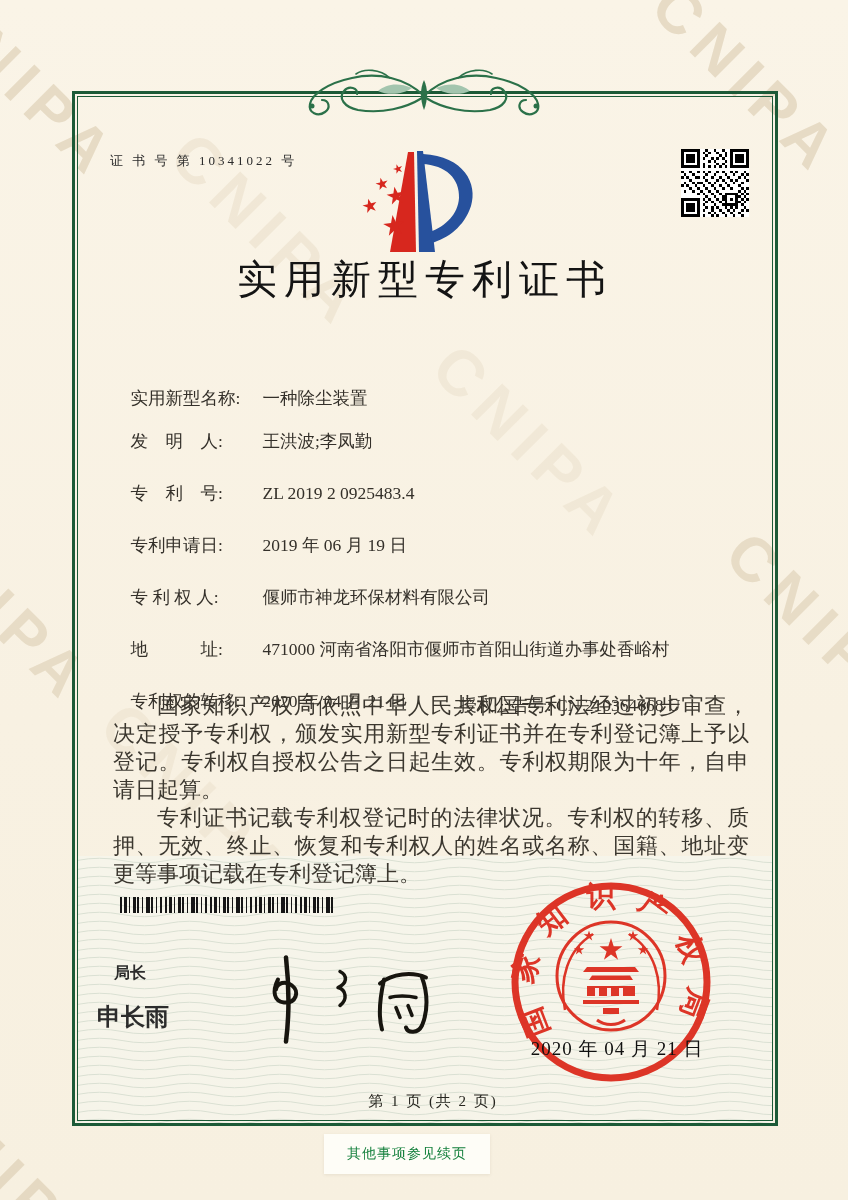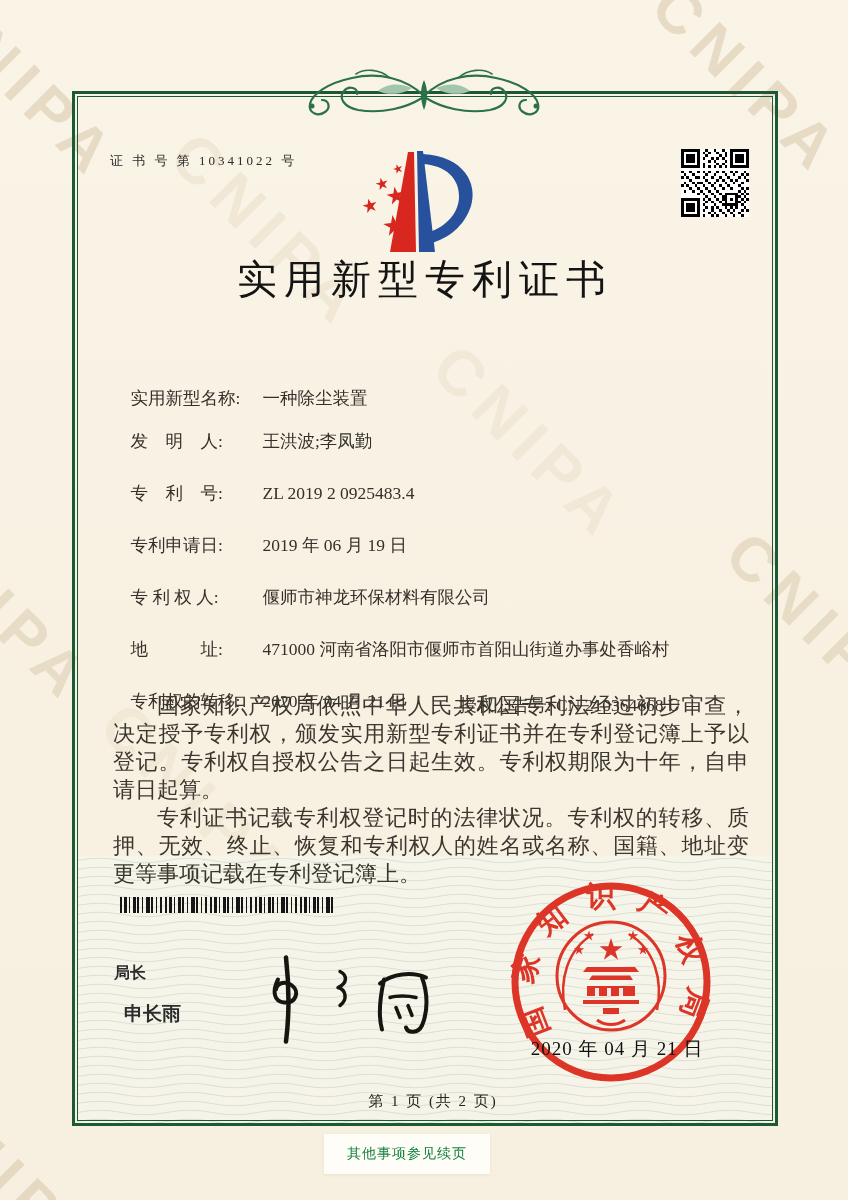--- a/index.html
+++ b/index.html
@@ -36,21 +36,21 @@
   
   .barcode{position:absolute;left:120px;top:897px;width:216px;height:16px;z-index:2;
     background:repeating-linear-gradient(90deg,
       #161616 0 2px,transparent 2px 4px,#161616 4px 7px,transparent 7px 9px,
       #161616 9px 10px,transparent 10px 13px,#161616 13px 16px,transparent 16px 17px,
       #161616 17px 19px,transparent 19px 22px,#161616 22px 23px,transparent 23px 26px,
       #161616 26px 30px,transparent 30px 31px,#161616 31px 33px,transparent 33px 36px,
       #161616 36px 37px,transparent 37px 40px,#161616 40px 42px,transparent 42px 45px);}
   .director-title{position:absolute;left:114px;top:963px;font-size:16px;z-index:2;
       font-family:"Liberation Sans",sans-serif;font-weight:600;color:#2c2c2c;}
-  .director-name{position:absolute;left:124px;top:1001px;font-size:19px;z-index:2;
+  .director-name{position:absolute;left:97px;top:1001px;font-size:24px;z-index:2;
       font-family:"Liberation Sans",sans-serif;font-weight:600;color:#2c2c2c;}
   .signature{position:absolute;left:250px;top:948px;width:200px;height:98px;z-index:3;}
   .seal{position:absolute;left:505px;top:876px;width:212px;height:212px;z-index:2;opacity:.95;}
   .seal-date{position:absolute;left:528px;top:1036px;width:178px;text-align:center;
       font-size:19px;letter-spacing:1px;color:#101010;z-index:4;}
   .page-footer{position:absolute;left:80px;top:1092px;width:706px;text-align:center;
       font-size:15px;letter-spacing:2px;color:#26251f;z-index:2;}
   .note-box{position:absolute;left:324px;top:1134px;width:166px;height:40px;z-index:2;
       background:#fefdf7;box-shadow:0 1px 3px rgba(120,110,80,.12);
       text-align:center;line-height:40px;font-size:14px;color:#15803d;letter-spacing:1px;}

